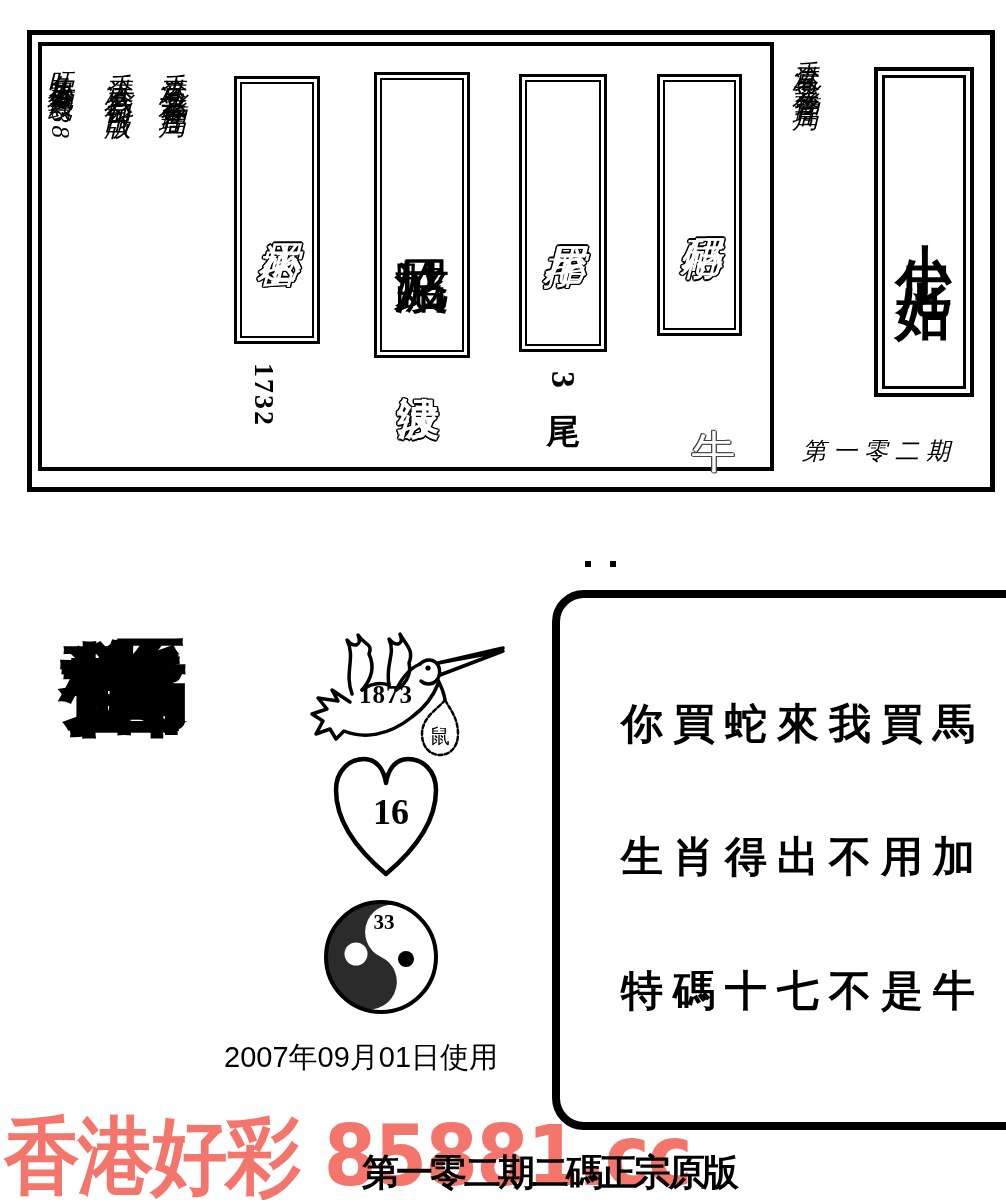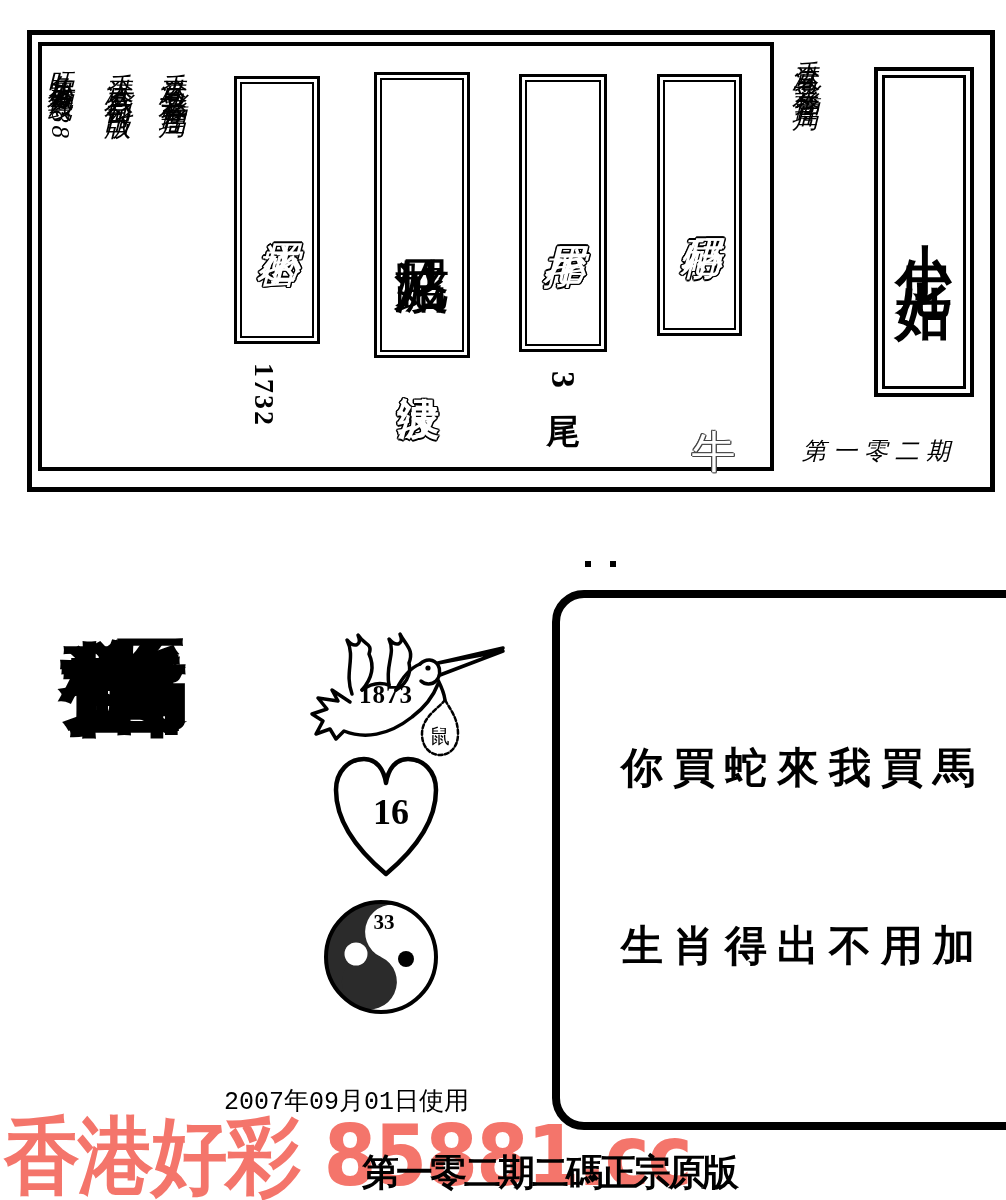--- a/index.html
+++ b/index.html
@@ -57,22 +57,22 @@
     font-family:"Liberation Serif",serif; letter-spacing:7px; white-space:nowrap; }
 
   
   .left-title{ position:absolute; left:52px; top:560px; height:580px;
     font-size:98px; font-weight:900; line-height:1.17; letter-spacing:0;
     font-family:"DejaVu Sans",sans-serif; transform:scaleX(1.3); transform-origin:left top; }
   .gfx{ position:absolute; }
   .dove-svg{ left:292px; top:622px; }
   .heart-svg{ left:325px; top:746px; }
   .taiji-svg{ left:320px; top:896px; }
-  .date{ position:absolute; left:224px; top:1084px; font-size:25px;
-    font-family:Liberation Mono, monospace; white-space:nowrap; }
+  .date{ position:absolute; left:224px; top:1038px; font-size:29px;
+    font-family:Liberation Sans, sans-serif; white-space:nowrap; }
 
   .poem-box{ position:absolute; left:552px; top:590px; width:502px; height:540px;
     border:8px solid #000; border-radius:32px; box-sizing:border-box;
     display:flex; flex-direction:column; justify-content:space-evenly; align-items:center;
     padding:20px 14px 26px; background:#fff; }
   .poem-line{ font-size:42px; letter-spacing:10px; font-family:"Liberation Serif",serif;
     font-weight:600; white-space:nowrap; }
   .dot{ position:absolute; width:6px; height:6px; background:#000; }
   .dot1{ left:585px; top:561px; } .dot2{ left:610px; top:561px; }
 
@@ -176,18 +176,19 @@
     <text x="64" y="33" font-size="21" font-weight="bold" text-anchor="middle" fill="#000" stroke="#fff" stroke-width="4" style="paint-order:stroke">33</text>
   </svg>
 
   <div class="date">2007年09月01日使用</div>
 
   <div class="dot dot1"></div>
   <div class="dot dot2"></div>
   <div class="poem-box">
     <div class="poem-line">你買蛇來我買馬</div>
     <div class="poem-line">生肖得出不用加</div>
+    <div class="poem-line">特碼十七不是牛</div>
   </div>
 
   <div class="watermark">香港好彩 85881.cc</div>
   <div class="edition">第一零二期二碼正宗原版</div>
 
 </div>
 
 </body></html>

